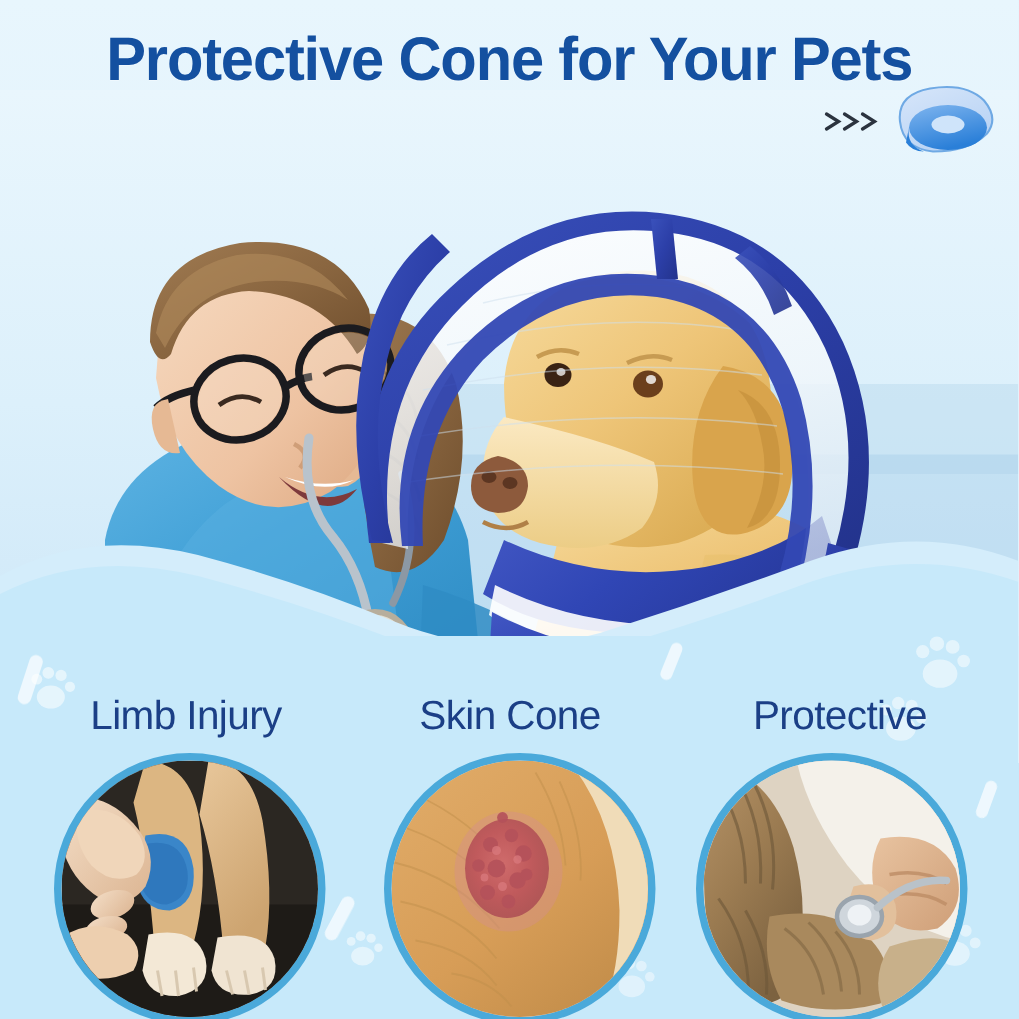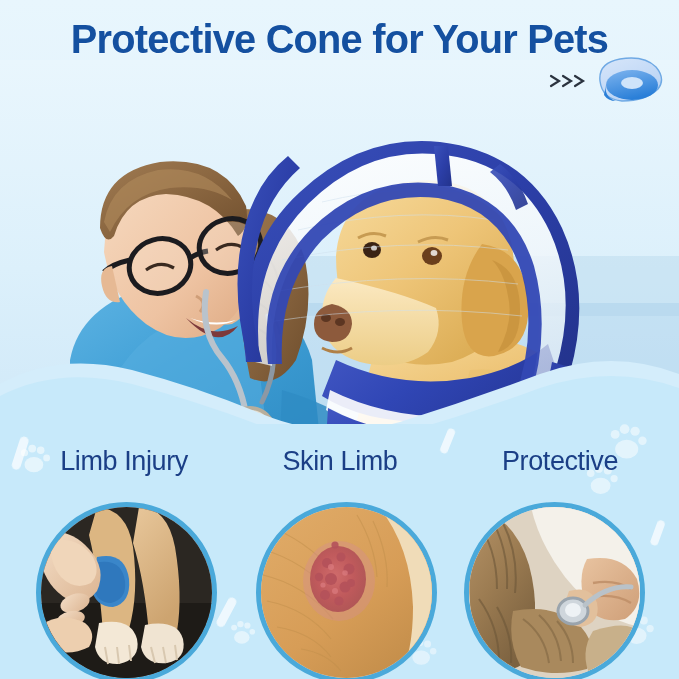--- a/index.html
+++ b/index.html
@@ -34,21 +34,21 @@
   .photo{position:absolute;left:0;top:60px;width:679px;height:380px;overflow:hidden;}
 
   
   .wave{position:absolute;left:0;top:330px;width:679px;height:130px;}
 
   
   .lower{position:absolute;left:0;top:424px;width:679px;height:255px;
     background:#c7e9fa;}
   .lower-deco{position:absolute;left:0;top:424px;width:679px;height:255px;pointer-events:none;}
 
-  .labels{position:absolute;left:0;top:444px;width:547px;height:40px;}
+  .labels{position:absolute;left:0;top:460px;width:547px;height:40px;}
   .lbl{position:absolute;top:0;text-align:center;
     font-family:"Liberation Sans",sans-serif;
     font-size:27px;line-height:34px;color:#1b3f86;font-weight:normal;
     letter-spacing:-0.4px;white-space:nowrap;}
   .lbl.a{left:14px;width:220px;}
   .lbl.b{left:240px;width:200px;}
   .lbl.c{left:455px;width:210px;}
 
   .circ{position:absolute;border-radius:50%;overflow:hidden;
     border:5px solid #4aa9da;box-sizing:border-box;background:#ddd;}
@@ -344,21 +344,21 @@
         <rect x="16" y="12" width="9" height="34" rx="4.5" transform="rotate(18 20 28)"></rect>
         <rect x="222" y="172" width="9" height="32" rx="4.5" transform="rotate(28 226 188)"></rect>
         <rect x="444" y="4" width="8" height="26" rx="4" transform="rotate(22 448 16)"></rect>
         <rect x="654" y="96" width="8" height="26" rx="4" transform="rotate(20 658 108)"></rect>
       </g>
     </svg>
   </div>
 
   <div class="labels">
     <div class="lbl a">Limb Injury</div>
-    <div class="lbl b">Skin Limb</div>
+    <div class="lbl b">Skin Cone</div>
     <div class="lbl c">Protective</div>
   </div>
 
   <div class="circ a">
     <svg viewBox="0 0 171 171" preserveAspectRatio="xMidYMid slice">
       <defs>
         <linearGradient id="c1fur" x1="0" y1="0" x2="0.4" y2="1">
           <stop offset="0" stop-color="#e8c79b"></stop>
             <stop offset="1" stop-color="#cda470"></stop>
         </linearGradient>

